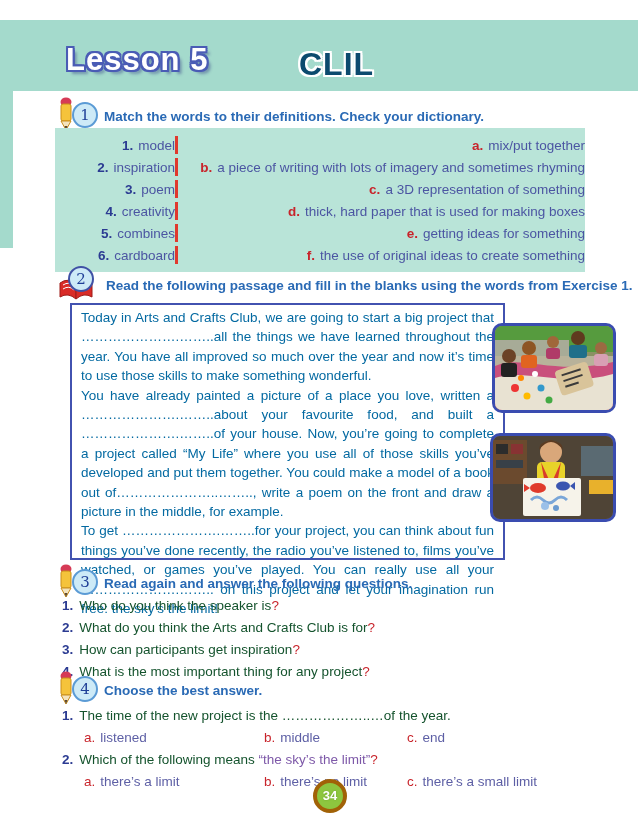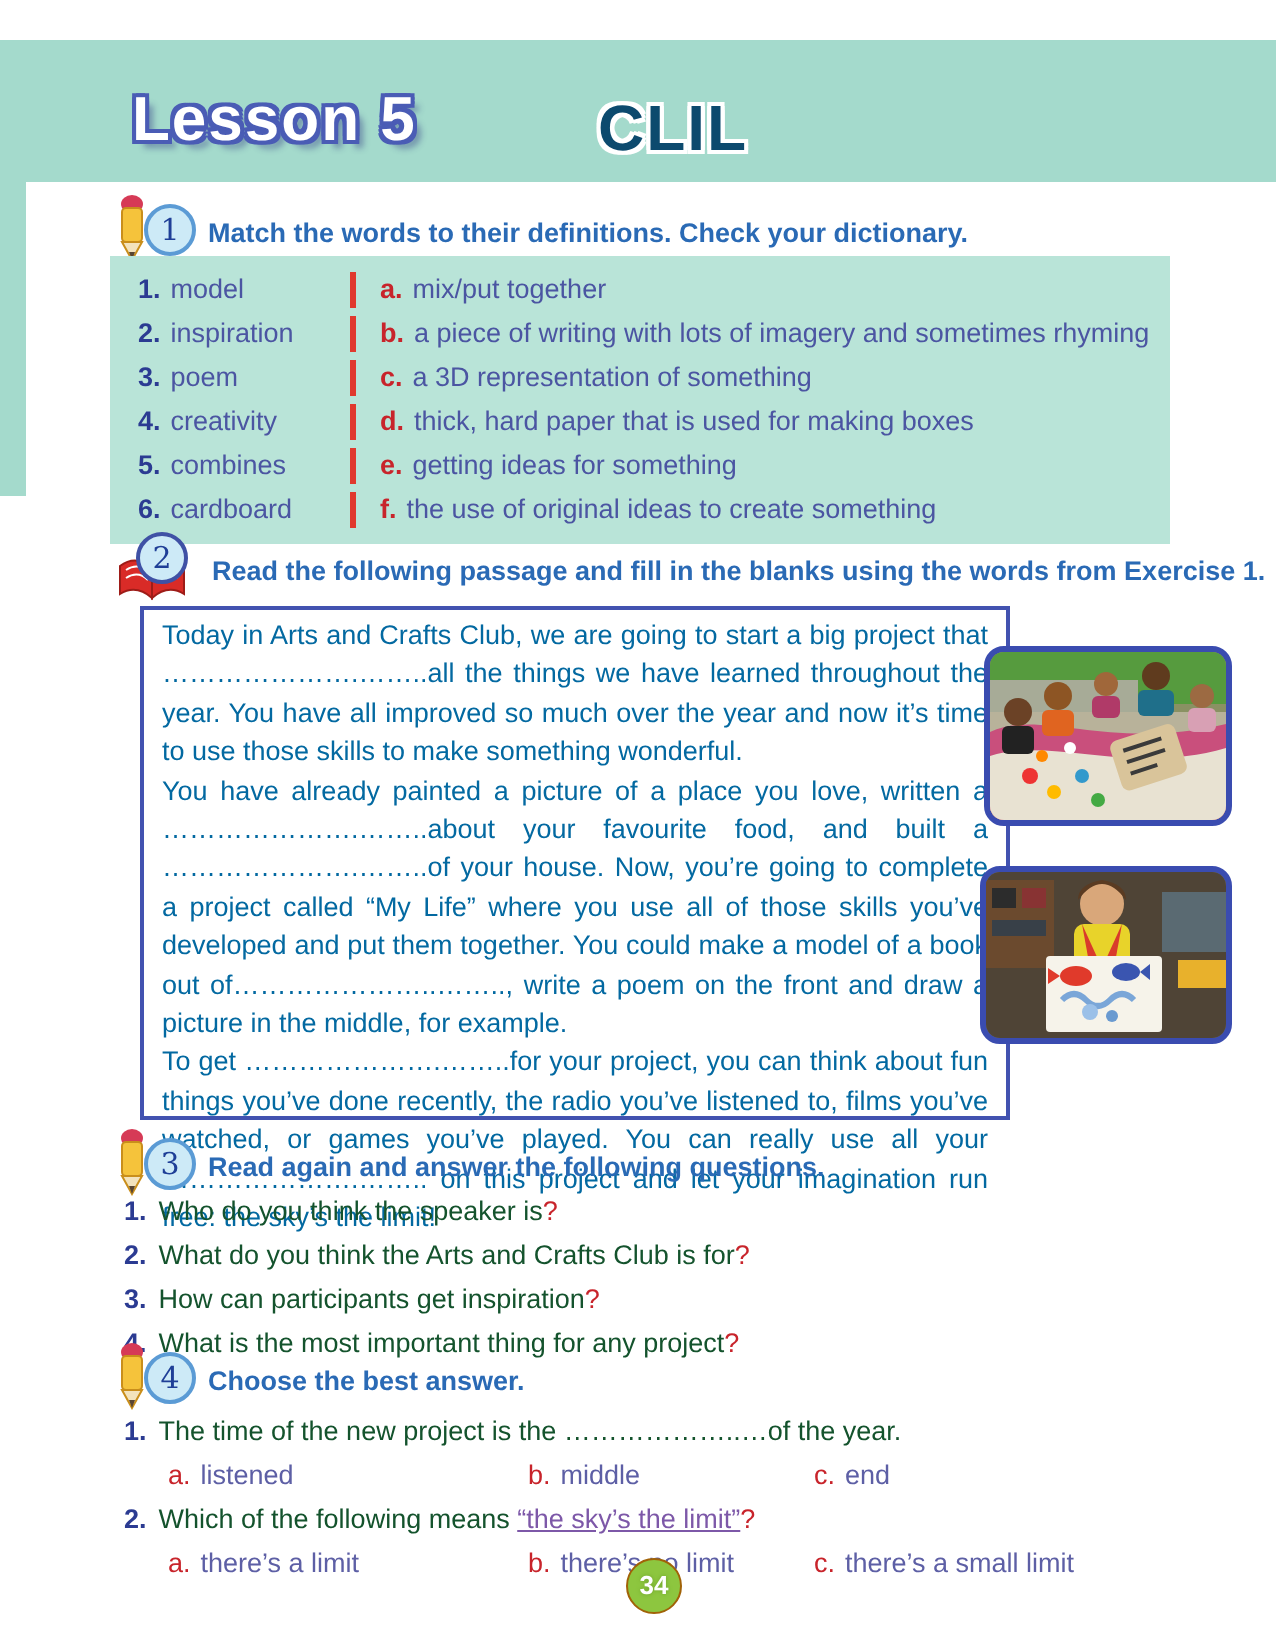--- a/index.html
+++ b/index.html
@@ -31,21 +31,21 @@
     background:#cdeaf7;border:2px solid #5b9bd5;color:#1f3f97;
     font-family:"DejaVu Serif",serif;font-size:15px;line-height:22px;text-align:center;
   }
   .ex2 .num-circle{left:10px;top:-2px;border-color:#3f51a5;}
   .ex-title{font-size:13.5px;font-weight:bold;color:#2a6ab5;margin-left:8px;white-space:nowrap;}
   
   .match-table{
     position:absolute;top:108px;left:55px;width:530px;background:#b9e4d8;
     padding:6px 0 6px 0;
   }
-  .match-row{display:grid;grid-template-columns:120px 1fr;min-height:22px;align-items:center;}
+  .match-row{display:grid;grid-template-columns:120px 1fr;min-height:22px;align-items:center;text-align:right;}
   .cell-left{padding-left:14px;}
   .cell-right{border-left:3px solid #e0392e;padding-left:12px;}
   .m-num{font-weight:bold;color:#2b3b92;font-size:13.5px;margin-right:5px;}
   .m-word{color:#4b55a2;font-size:13.5px;}
   .m-letter{font-weight:bold;color:#c8242b;font-size:13.5px;margin-right:5px;}
   .m-def{color:#4b55a2;font-size:13.5px;}
   
   .passage-box{
     position:absolute;top:283px;left:70px;width:413px;height:250px;
     border:2px solid #4252b0;padding:3px 9px 0 9px;
@@ -62,25 +62,25 @@
   .q-row{height:22px;font-size:13.5px;}
   .q-num{font-weight:bold;color:#2b3b92;margin-right:6px;}
   .q-text{color:#14532d;text-align:center;}
   .q-mark{color:#c8242b;}
   
   .mc{position:absolute;left:62px;width:548px;font-size:13.5px;}
   .mc-q{height:22px;}
   .mc-opts{display:grid;grid-template-columns:180px 143px auto;padding-left:22px;height:22px;}
   .o-letter{color:#c8242b;margin-right:5px;}
   .o-text{color:#5d5fa5;}
-  .hl{color:#7d58a8;text-decoration:underline;}
+  .hl{color:#7d58a8;}
   
   .page-num{
     position:absolute;top:759px;left:313px;width:26px;height:26px;border-radius:50%;
-    background:#8dc63f;border:1px solid #a16207;color:#fff;font-size:13px;font-weight:bold;
+    background:#8dc63f;border:4px solid #a16207;color:#fff;font-size:13px;font-weight:bold;
     line-height:26px;text-align:center;
     text-shadow:0 0 2px #6fa32c;
   }
 </style>
 </head>
 <body>
 
 <div class="page">
 
   <div class="top-band"></div>

